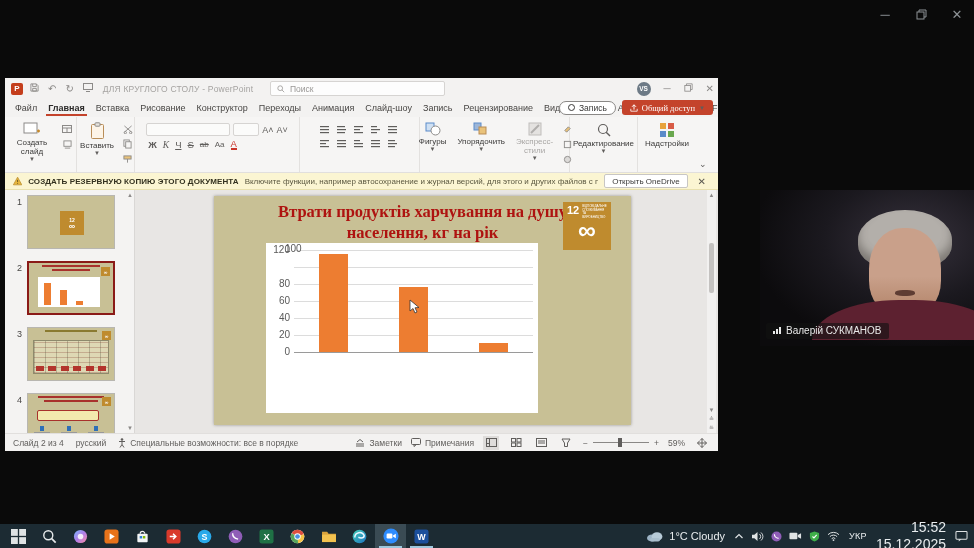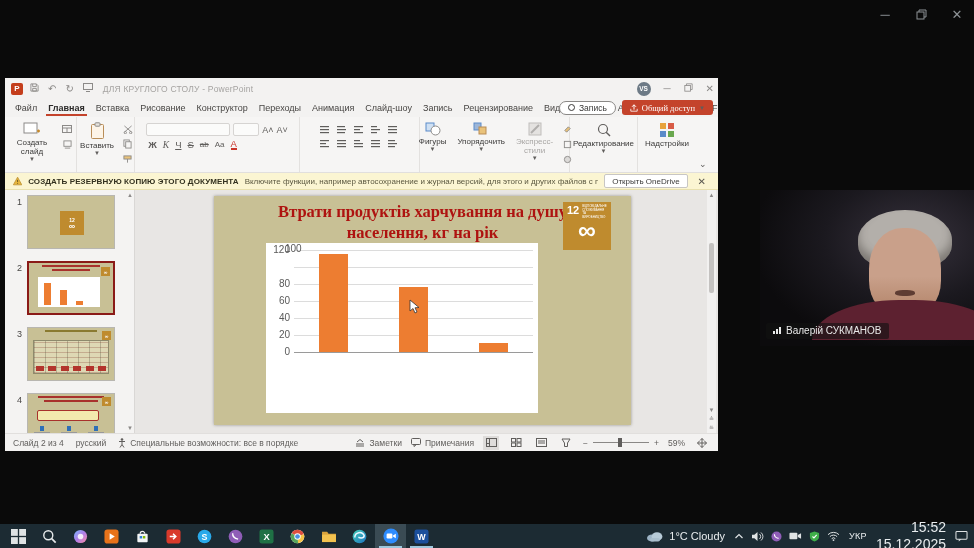--- a/index.html
+++ b/index.html
@@ -197,20 +197,27 @@
             </svg></span>
         <span>↶</span>
         <span>↻</span>
         <span>
           <svg width="10" height="9" viewBox="0 0 10 9">
               <rect x="0.5" y="0.5" width="9" height="6" fill="none" stroke="#8c8a88"></rect>
               <path d="M3,8.5 h4" stroke="#8c8a88"></path>
             </svg></span>
       </div>
       <span id="ppt-title">ДЛЯ КРУГЛОГО СТОЛУ - PowerPoint</span>
+      <div id="ppt-search">
+        <svg width="8" height="8" viewBox="0 0 10 10">
+            <circle cx="4" cy="4" r="3" fill="none" stroke="#9a9896"></circle>
+            <path d="M6.2,6.2 L9,9" stroke="#9a9896"></path>
+          </svg>
+        <span>Поиск</span>
+      </div>
       <div id="ppt-tb-right">
         <div id="avatar">VS</div>
         <span class="tb-ctl">─</span>
         <span class="tb-ctl">
           <svg width="9" height="9" viewBox="0 0 11 11">
               <rect x="1" y="3" width="7" height="7" fill="none" stroke="#8c8a88"></rect>
               <path d="M3,3 V1 H10 V8 H8" fill="none" stroke="#8c8a88"></path>
             </svg></span>
         <span class="tb-ctl">✕</span>
       </div>

